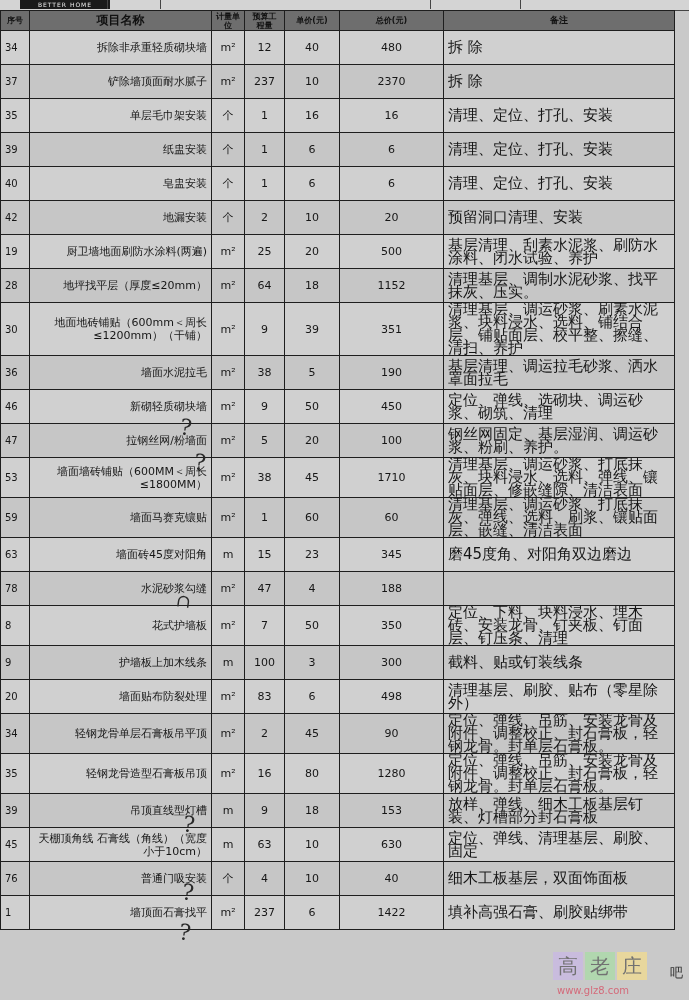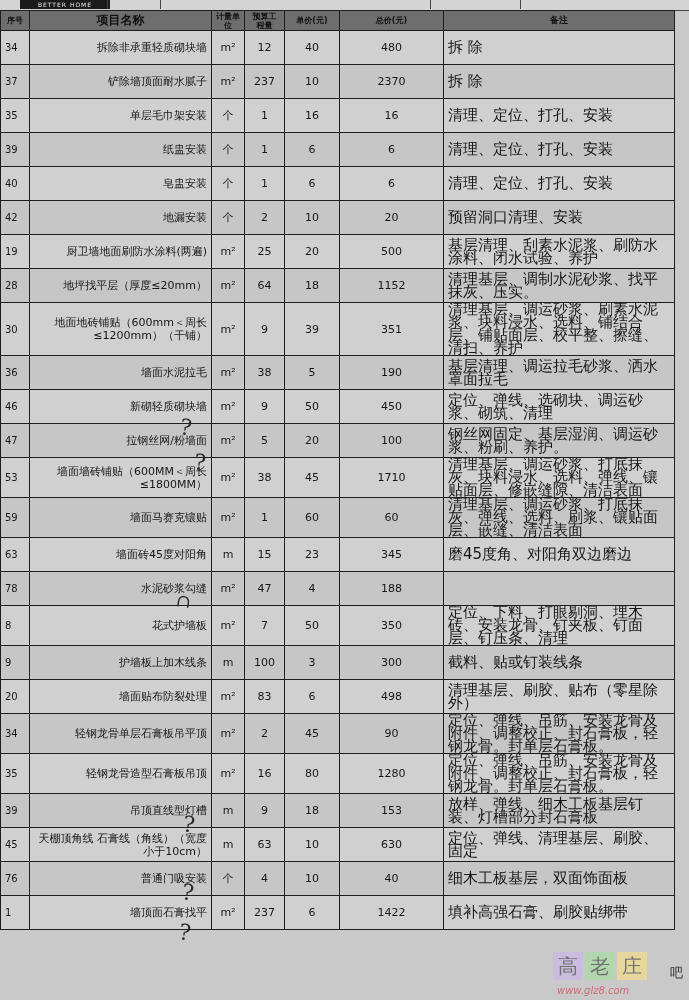--- a/index.html
+++ b/index.html
@@ -54,21 +54,21 @@
   }
   .watermark {
     position: absolute; right: 6px; bottom: 4px; width: 130px; height: 44px;
   }
   .wm-chars { position: absolute; left: 0; top: 0; display: flex; gap: 2px; }
   .wm-c {
     width: 30px; height: 28px; font-size: 20px; line-height: 28px;
     text-align: center; color: #555; opacity: .75;
   }
   .wm-url {
-    position: absolute; left: 4px; bottom: 0; font-size: 10px; color: #d46a7a; font-style: italic;
+    position: absolute; left: 4px; bottom: 0; font-size: 10px; color: #d46a7a;
   }
   .wm-ba { position: absolute; right: 0; top: 12px; font-size: 13px; color: #333; }
 </style>
 </head>
 <body>
 
 <div class="topbar">
   <div class="logo">BETTER HOME</div>
   <div class="topcell" style="left:107px"></div>
   <div class="topcell" style="left:160px"></div>
@@ -242,21 +242,21 @@
         <td class="c">188</td>
         <td class="remark"></td>
       </tr>
       <tr class="r">
         <td class="no">8</td>
         <td class="name">花式护墙板</td>
         <td class="c">m²</td>
         <td class="c">7</td>
         <td class="c">50</td>
         <td class="c">350</td>
-        <td class="remark">定位、下料、打眼剔洞、埋木砖、安装龙骨、钉夹板、钉面层、钉压条、清理</td>
+        <td class="remark">定位、下料、块料浸水、埋木砖、安装龙骨、钉夹板、钉面层、钉压条、清理</td>
       </tr>
       <tr class="r">
         <td class="no">9</td>
         <td class="name">护墙板上加木线条</td>
         <td class="c">m</td>
         <td class="c">100</td>
         <td class="c">3</td>
         <td class="c">300</td>
         <td class="remark">截料、贴或钉装线条</td>
       </tr>

